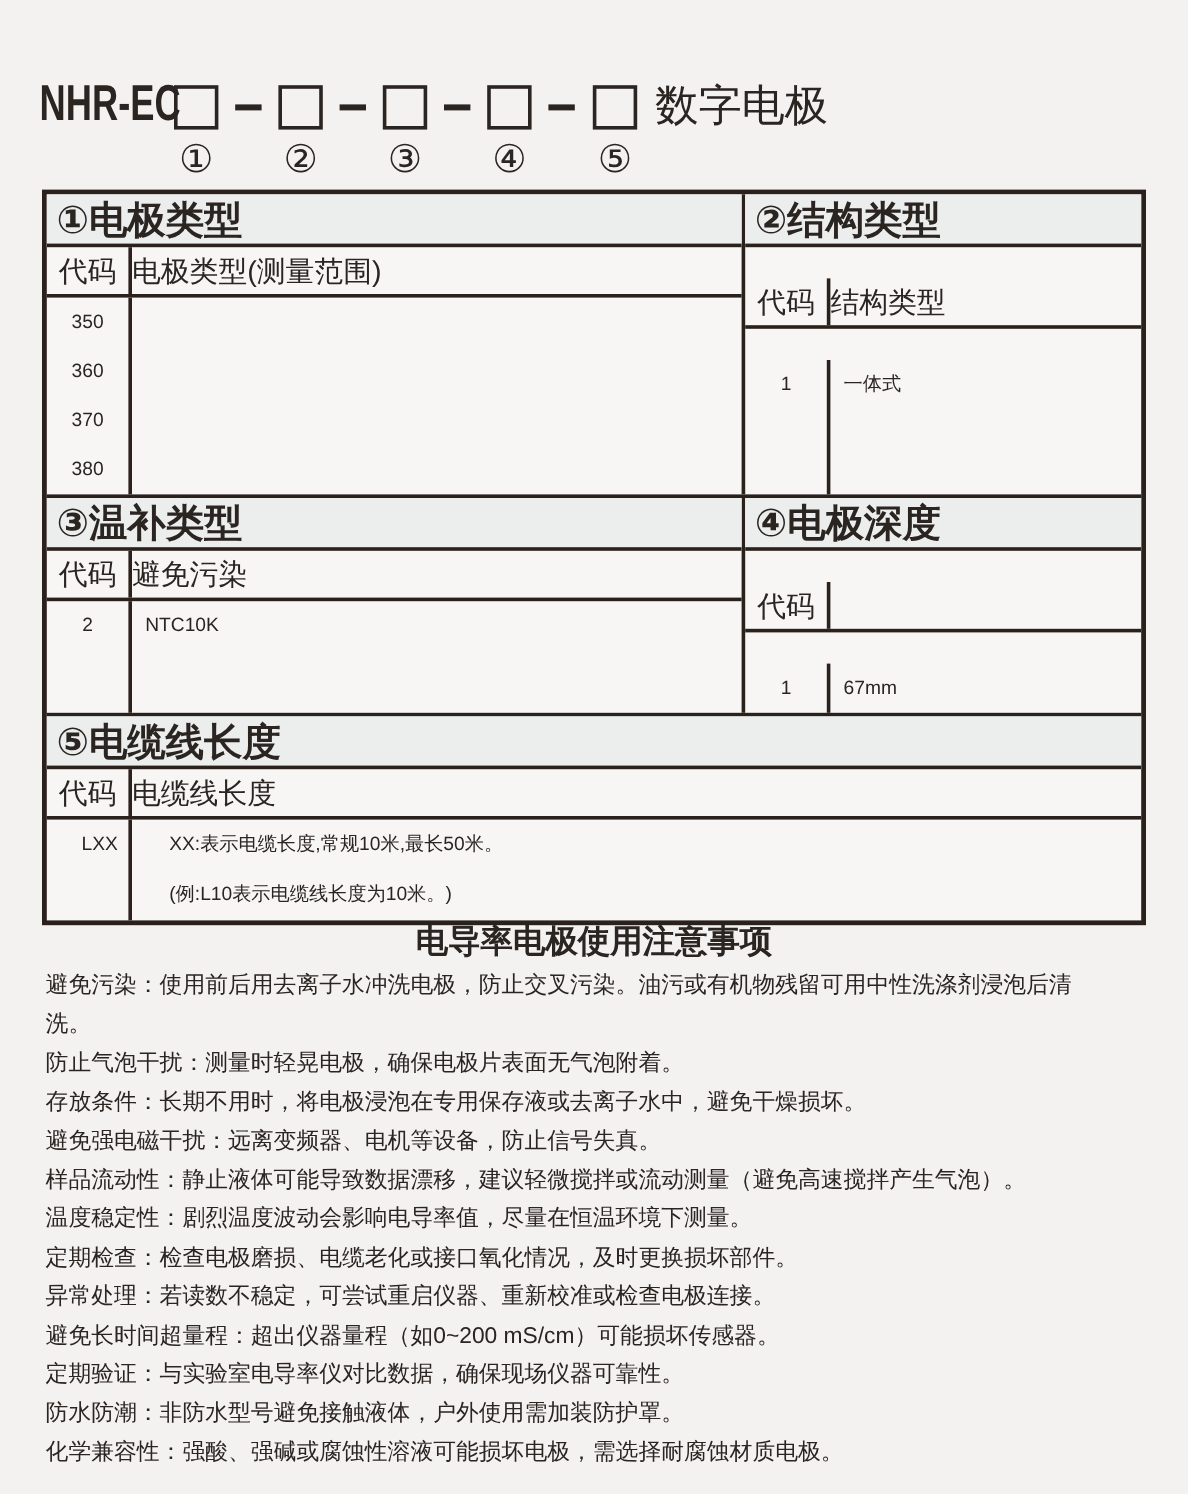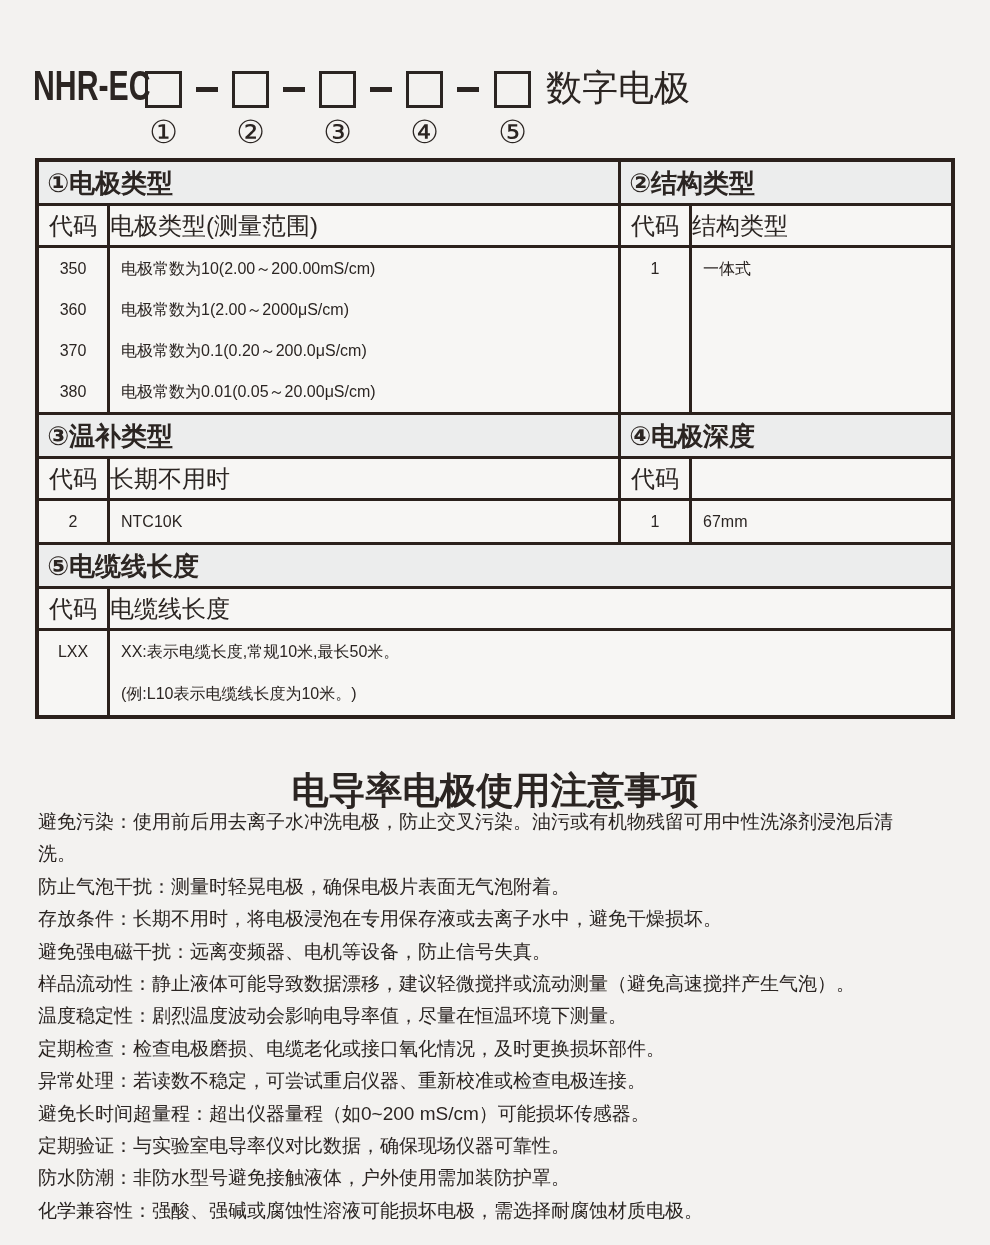--- a/index.html
+++ b/index.html
@@ -38,39 +38,39 @@
 
   
   .tbl{
     position:absolute;left:35px;top:158px;width:920px;
     border:4px solid var(--border);background:var(--table-cell);
   }
   .band{display:flex;border-bottom:3px solid var(--border);}
   .band:last-child{border-bottom:none;}
   .sec{display:flex;flex-direction:column;}
   .sec-l{width:582px;border-right:3px solid var(--border);}
-  .sec-r{flex:1;}
+  .sec-r{flex:1;gap:26px;}
   .sec-full{width:100%;border-radius:25px;}
   .ttl{
     background:var(--section-title-bg);border-bottom:3px solid var(--border);
-    font-weight:bold;font-size:26px;line-height:32px;padding:5px 8px 4px 8px;
+    font-weight:bold;font-size:32px;line-height:32px;padding:5px 8px 4px 8px;
   }
   .hdr{display:flex;height:42px;border-bottom:3px solid var(--border);font-size:24px;}
   .hdr .c{width:71px;flex:none;border-right:3px solid var(--border);display:flex;align-items:center;justify-content:center;}
   .hdr .d{flex:1;display:flex;align-items:center;}
   .brow{display:flex;flex:1;font-size:16px;}
   .brow .c{width:71px;flex:none;border-right:3px solid var(--border);text-align:center;}
   .brow .d{flex:1;padding-left:11px;}
   .ln{line-height:41px;white-space:nowrap;}
-  .band-b .ln{line-height:42px;}
+  .band-b .ln{line-height:42px;margin-left:20px;}
 
   
   .notes-title{
     position:absolute;left:0;top:766px;width:990px;text-align:center;
-    font-size:37px;font-weight:600;
+    font-size:27px;font-weight:600;
   }
   .notes{
     position:absolute;left:38px;top:806px;width:888px;
     font-size:19px;line-height:32.4px;
   }
   .notes p{margin:0;}
 </style>
 </head>
 <body>
 
@@ -107,26 +107,20 @@
           <div class="c">代码</div>
           <div class="d">电极类型(测量范围)</div>
         </div>
         <div class="brow">
           <div class="c">
             <div class="ln">350</div>
             <div class="ln">360</div>
             <div class="ln">370</div>
             <div class="ln">380</div>
           </div>
-          <div class="d">
-            <div class="ln">电极常数为10(2.00～200.00mS/cm)</div>
-            <div class="ln">电极常数为1(2.00～2000μS/cm)</div>
-            <div class="ln">电极常数为0.1(0.20～200.0μS/cm)</div>
-            <div class="ln">电极常数为0.01(0.05～20.00μS/cm)</div>
-          </div>
         </div>
       </section>
       <section class="sec sec-r">
         <div class="ttl">②结构类型</div>
         <div class="hdr">
           <div class="c">代码</div>
           <div class="d">结构类型</div>
         </div>
         <div class="brow">
           <div class="c">
@@ -137,21 +131,21 @@
           </div>
         </div>
       </section>
     </div>
 
     <div class="band">
       <section class="sec sec-l">
         <div class="ttl">③温补类型</div>
         <div class="hdr">
           <div class="c">代码</div>
-          <div class="d">长期不用时</div>
+          <div class="d">避免污染</div>
         </div>
         <div class="brow">
           <div class="c">
             <div class="ln">2</div>
           </div>
           <div class="d">
             <div class="ln">NTC10K</div>
           </div>
         </div>
       </section>

